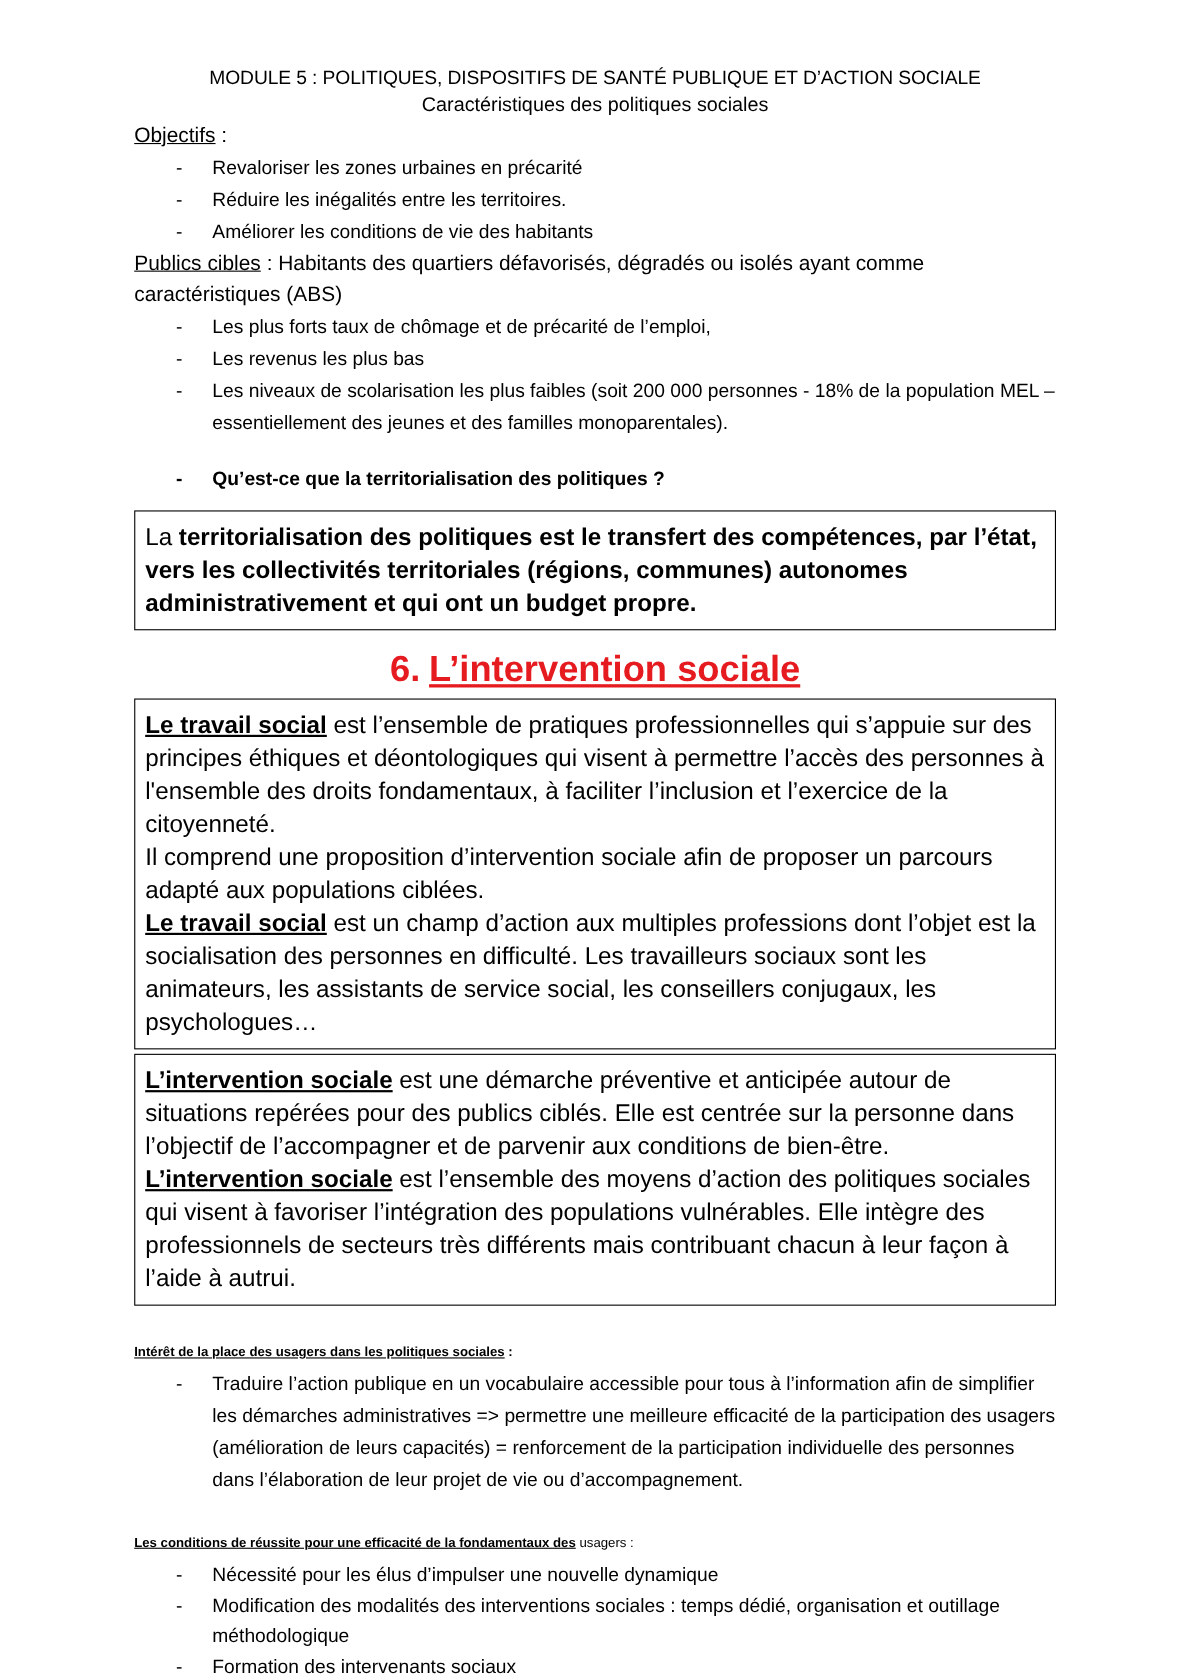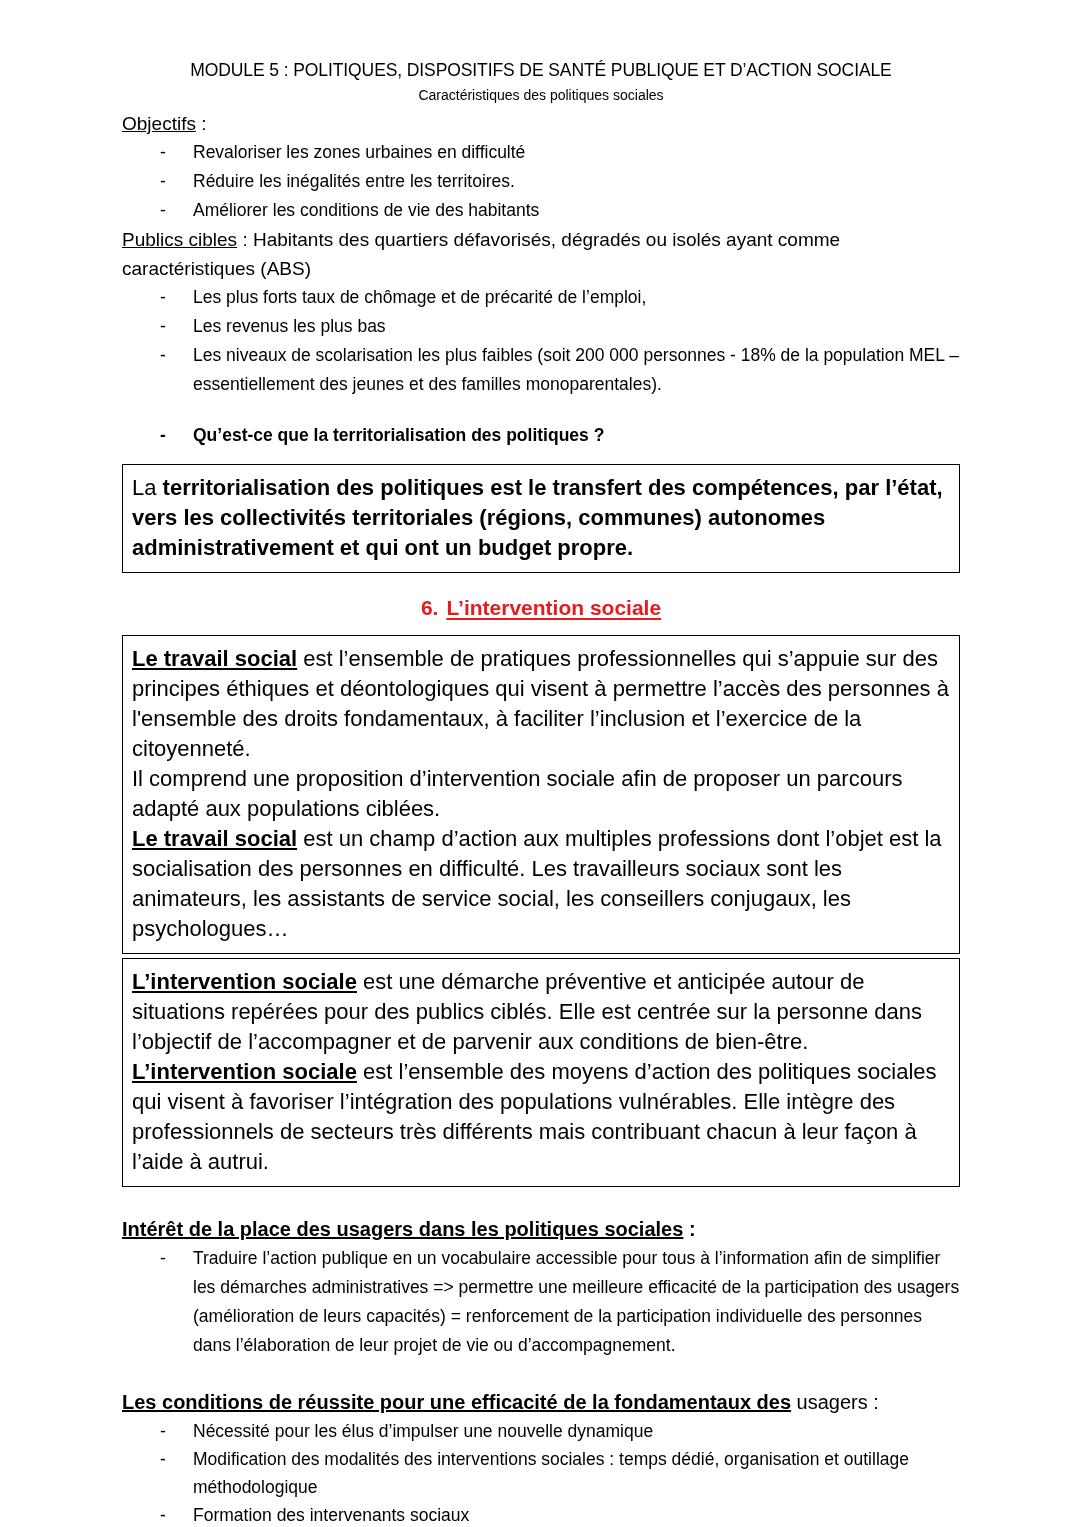--- a/index.html
+++ b/index.html
@@ -33,21 +33,21 @@
   .doc-title {
     text-align: center;
     font-size: 17.5px;
     line-height: 25px;
     letter-spacing: -0.1px;
     font-weight: 400;
     white-space: nowrap;
   }
   .doc-subtitle {
     text-align: center;
-    font-size: 14px;
+    font-size: 18px;
     line-height: 25px;
     font-weight: 400;
     margin-bottom: 1px;
   }
 
   
   .lead {
     font-size: 19px;
     line-height: 29px;
     font-weight: 400;
@@ -99,32 +99,32 @@
   }
   .red-heading .num {
     text-decoration: none;
     margin-right: 8px;
   }
   .red-heading .ttl {
     text-decoration: underline;
     text-underline-offset: 3px;
   }
   .red-heading.h6 {
-    font-size: 21px;
+    font-size: 33px;
     line-height: 34px;
   }
   .red-heading.h7 {
     font-size: 25.5px;
     line-height: 34px;
     font-family: "Liberation Sans", sans-serif;
     letter-spacing: -0.2px;
   }
 
   .sec-head {
-    font-size: 20px;
+    font-size: 12px;
     line-height: 29px;
     margin: 0;
   }
 
   .sp-6  { height: 6px; }
   .sp-10 { height: 10px; }
   .sp-14 { height: 14px; }
   .sp-18 { height: 18px; }
   .sp-22 { height: 22px; }
   .sp-28 { height: 28px; }
@@ -134,21 +134,21 @@
 
 <div class="page">
   <div class="content">
 
     <div class="doc-title">MODULE 5 : POLITIQUES, DISPOSITIFS DE SANTÉ PUBLIQUE ET D’ACTION SOCIALE</div>
     <div class="doc-subtitle">Caractéristiques des politiques sociales</div>
 
     <p class="lead"><span class="u">Objectifs</span><span> :</span></p>
 
     <ul class="dash">
-      <li><span class="dash-mark">-</span><span>Revaloriser les zones urbaines en difficulté</span></li>
+      <li><span class="dash-mark">-</span><span>Revaloriser les zones urbaines en précarité</span></li>
       <li><span class="dash-mark">-</span><span>Réduire les inégalités entre les territoires.</span></li>
       <li><span class="dash-mark">-</span><span>Améliorer les conditions de vie des habitants</span></li>
     </ul>
 
     <p class="lead"><span class="u">Publics cibles</span><span> : Habitants des quartiers défavorisés, dégradés ou isolés ayant comme caractéristiques (ABS)</span></p>
 
     <ul class="dash">
       <li><span class="dash-mark">-</span><span>Les plus forts taux de chômage et de précarité de l’emploi,</span></li>
       <li><span class="dash-mark">-</span><span>Les revenus les plus bas</span></li>
       <li><span class="dash-mark">-</span><span>Les niveaux de scolarisation les plus faibles (soit 200 000 personnes - 18% de la population MEL – essentiellement des jeunes et des familles monoparentales).</span></li>

